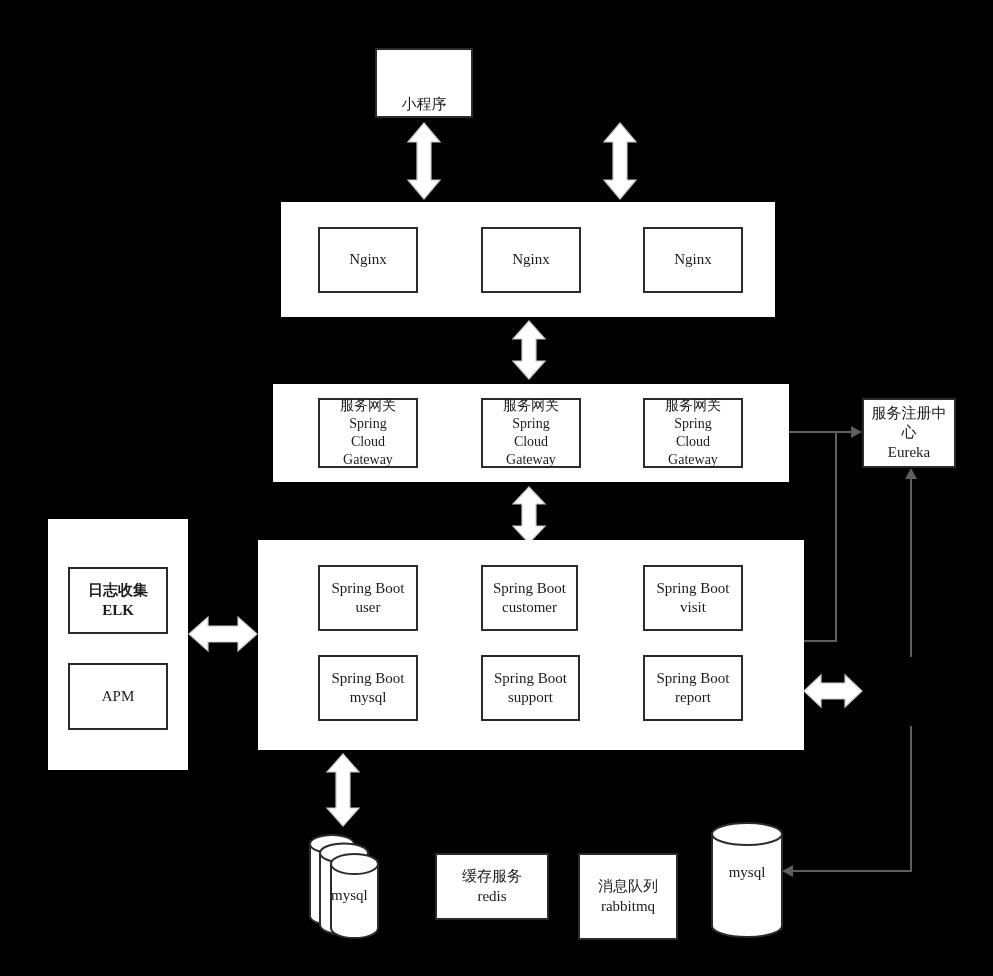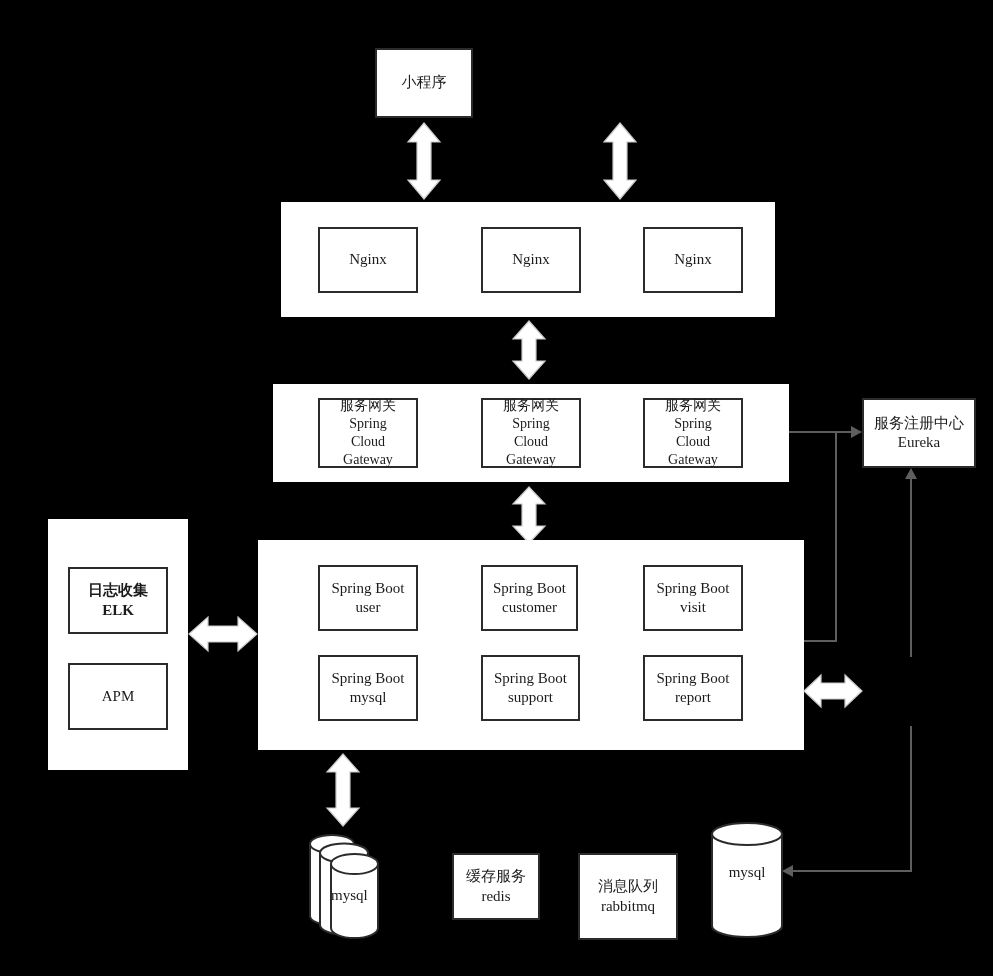--- a/index.html
+++ b/index.html
@@ -78,21 +78,21 @@
     text-align: center;
     color: #1b1b1b;
     font-size: 15px;
   }
 </style>
 </head>
 <body>
 
 <div id="canvas">
 
-  <div class="node" style="left:375px; top:48px; width:98px; height:70px;">
+  <div class="node" style="left:375px; top:48px; width:98px; height:70px;align-items:flex-end;">
     <span class="lbl">小程序</span>
   </div>
 
 
   <div class="blockarrow" style="left:406px; top:122px;">
     <svg width="36" height="78" viewBox="0 0 36 78">
       <polygon points="18,1 34,20 25,20 25,58 34,58 18,77 2,58 11,58 11,20 2,20" fill="#ffffff" stroke="#c9c9c9" stroke-width="1.2"></polygon>
     </svg>
   </div>
 
@@ -211,21 +211,21 @@
   <div class="node" style="left:68px; top:663px; width:100px; height:67px;">
     <span class="lbl">APM</span>
   </div>
 
   <div class="blockarrow" style="left:188px; top:614px;">
     <svg width="70" height="40" viewBox="0 0 70 40">
       <polygon points="1,20 20,3 20,12 50,12 50,3 69,20 50,37 50,28 20,28 20,37" fill="#ffffff" stroke="#c9c9c9" stroke-width="1.2"></polygon>
     </svg>
   </div>
 
-  <div class="node" style="left:862px; top:398px; width:114px; height:70px;">
+  <div class="node" style="left:862px; top:398px; width:94px; height:70px;">
     <span class="lbl">
       <span>服务注册中心</span><br>
       <span>Eureka</span>
     </span>
   </div>
 
 
   <div class="conn h" style="left:789px; top:431px; width:62px;"></div>
   <div class="ahead right" style="left:851px; top:426px;"></div>
 
@@ -259,21 +259,21 @@
 
       <path d="M14,29 L14,101 A24,9.5 0 0 0 62,101 L62,29 Z" fill="#ffffff" stroke="#2b2b2b" stroke-width="2"></path>
       <ellipse cx="38" cy="29" rx="24" ry="9.5" fill="#ffffff" stroke="#2b2b2b" stroke-width="2"></ellipse>
 
       <path d="M25,40 L25,104 A23.5,10 0 0 0 72,104 L72,40 Z" fill="#ffffff" stroke="#2b2b2b" stroke-width="2"></path>
       <ellipse cx="48.5" cy="40" rx="23.5" ry="10" fill="#ffffff" stroke="#2b2b2b" stroke-width="2"></ellipse>
     </svg>
     <div class="cyltext" style="top:63px; left:25px; width:95px; text-align:left;">mysql</div>
   </div>
 
-  <div class="node" style="left:452px; top:853px; width:88px; height:67px;">
+  <div class="node" style="left:435px; top:853px; width:114px; height:67px;">
     <span class="lbl">
       <span>缓存服务</span><br>
       <span>redis</span>
     </span>
   </div>
 
   <div class="node" style="left:578px; top:853px; width:100px; height:87px;">
     <span class="lbl">
       <span>消息队列</span><br>
       <span>rabbitmq</span>

